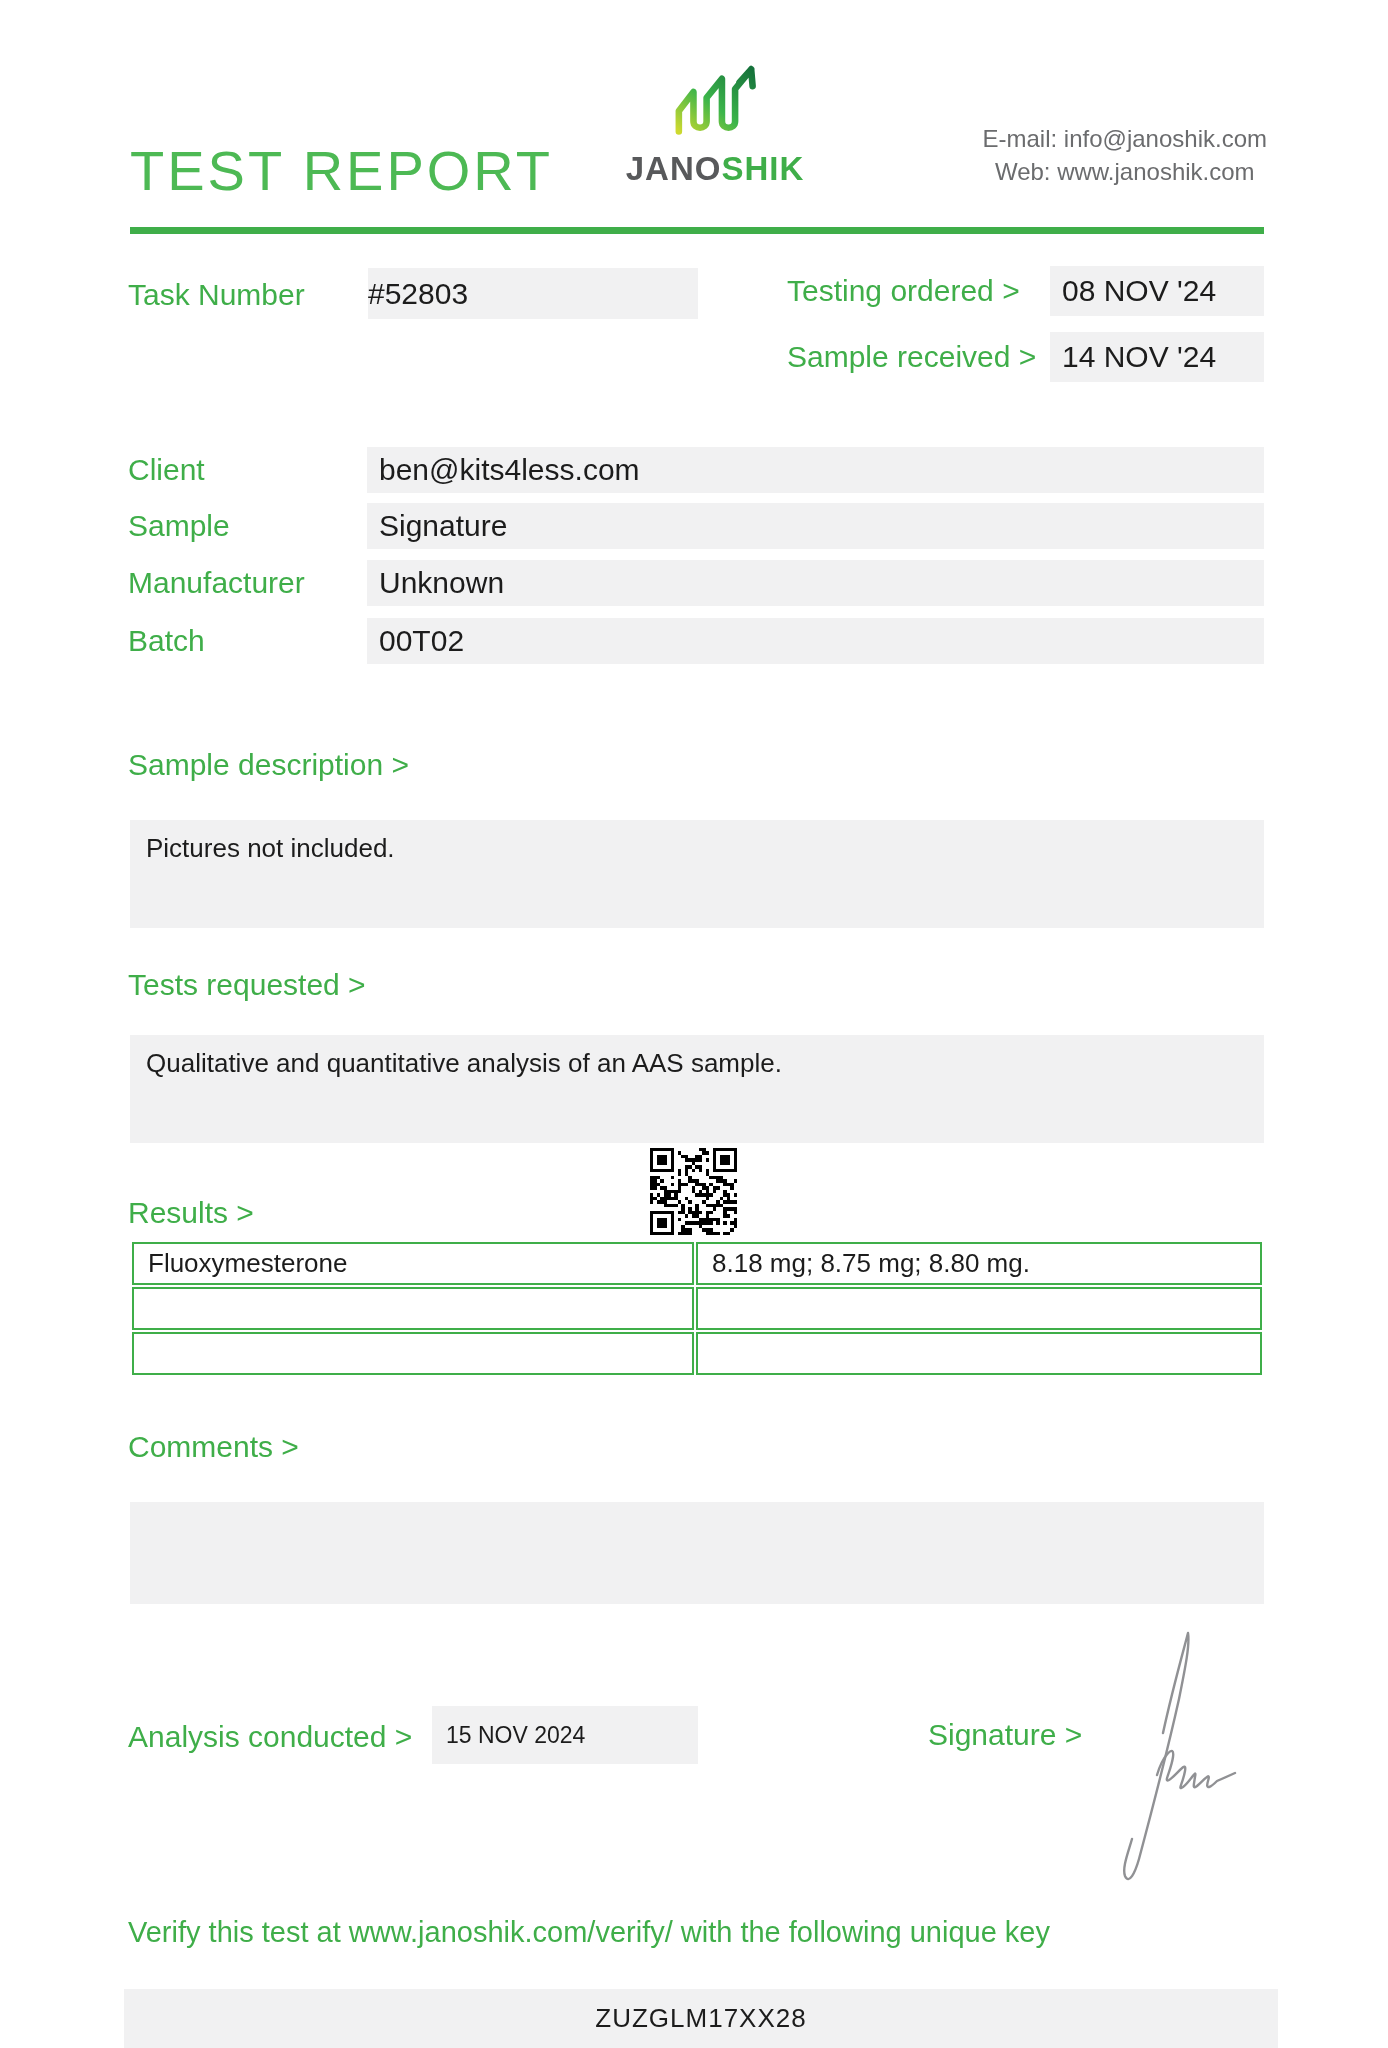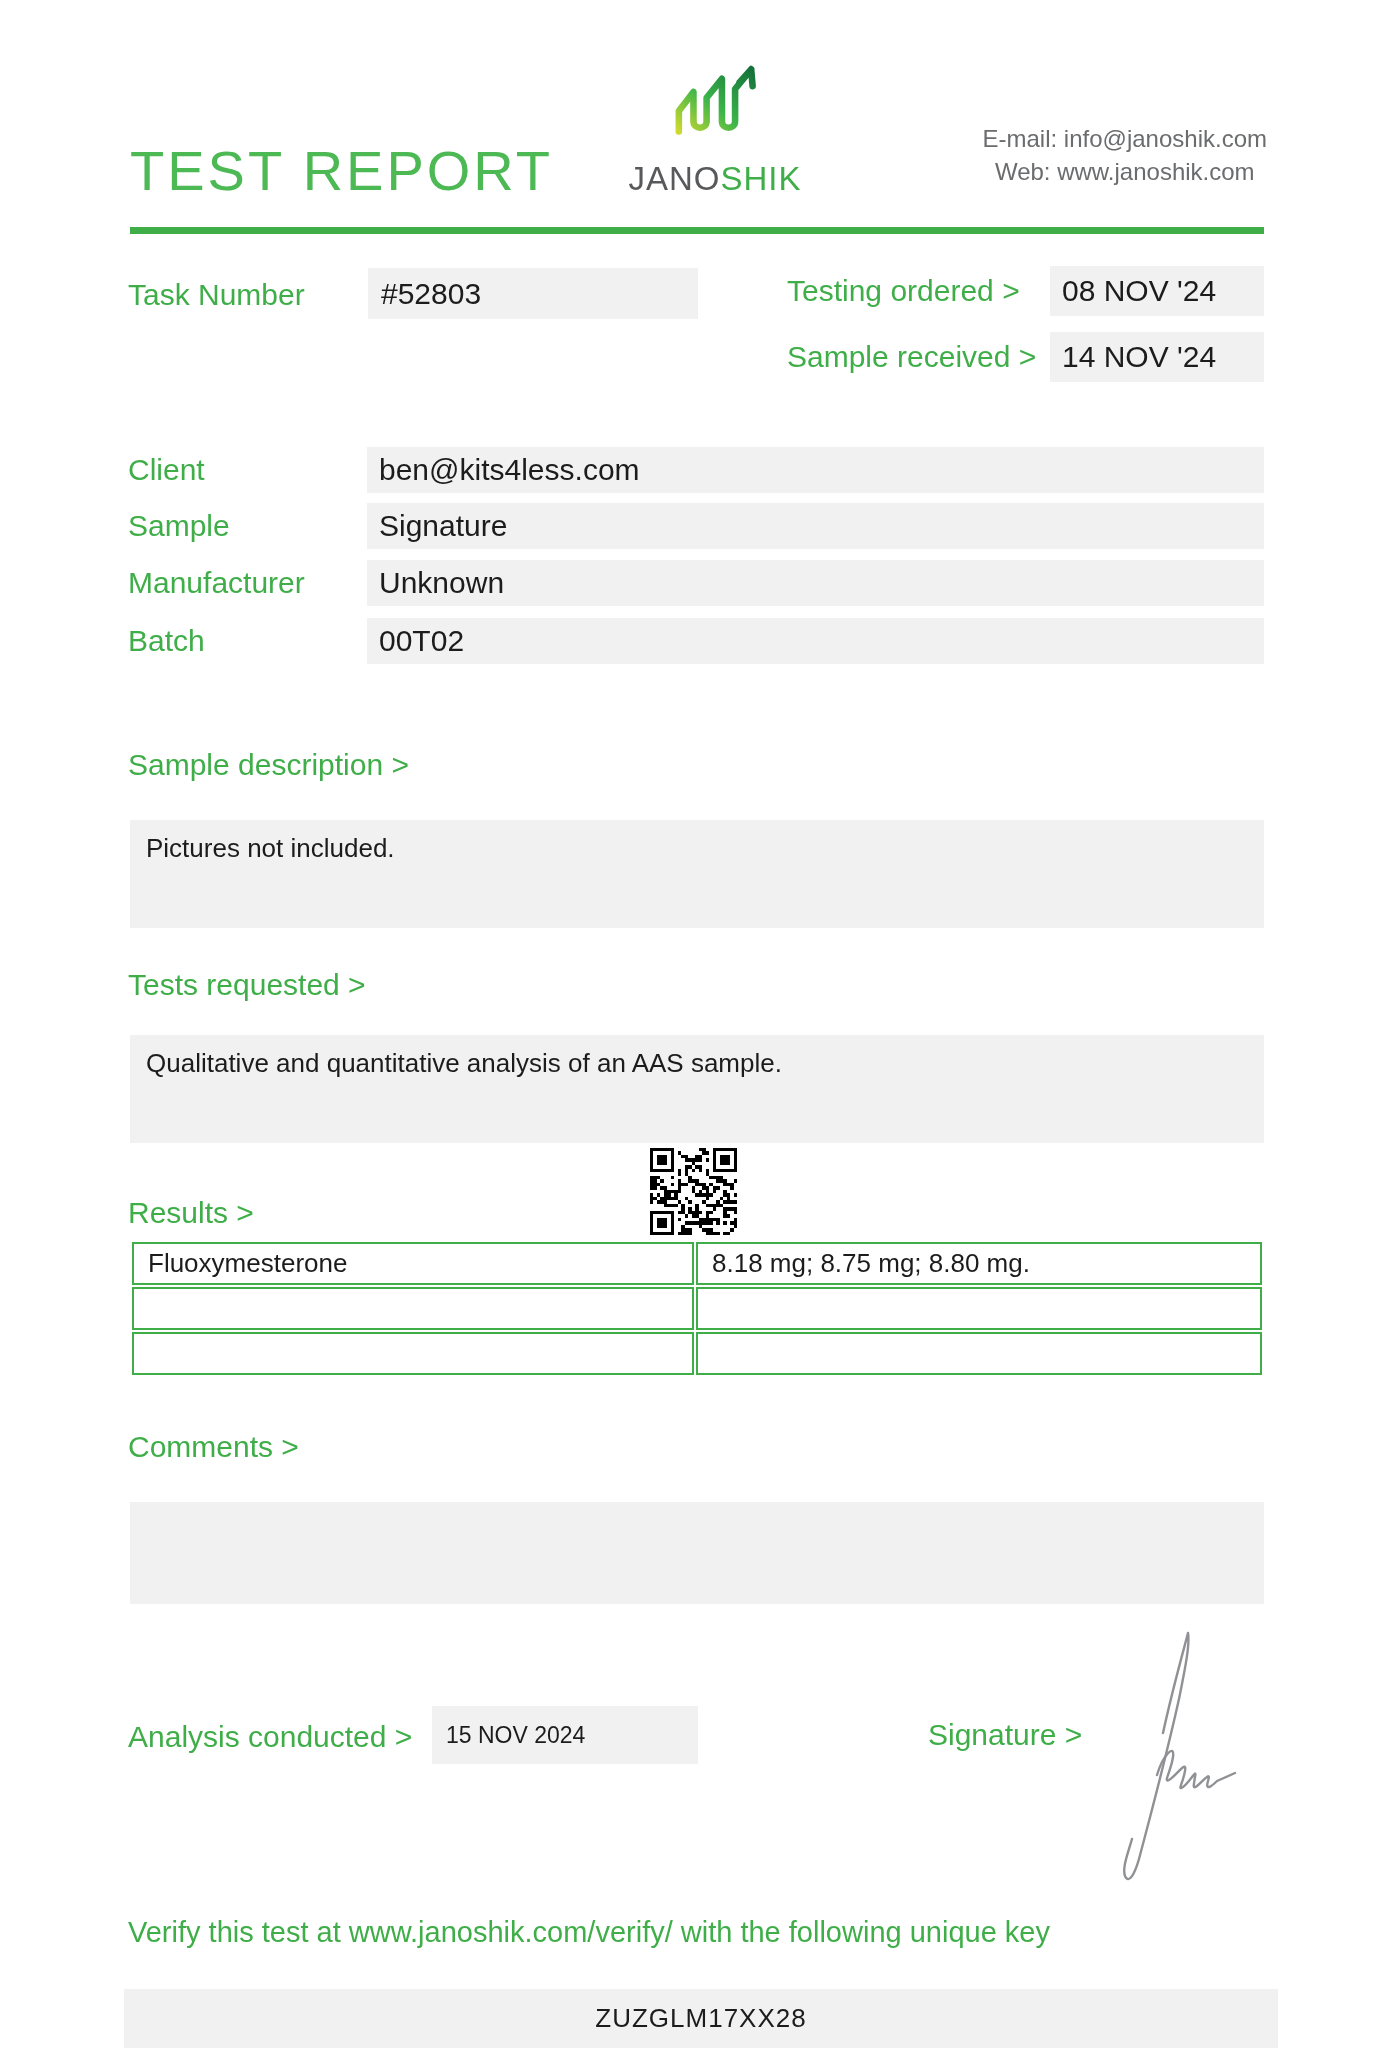--- a/index.html
+++ b/index.html
@@ -16,29 +16,29 @@
     position:relative;width:1388px;height:2048px;background:#fff;overflow:hidden;
     font-family:"Liberation Sans","DejaVu Sans",sans-serif;color:var(--text-dark);
   }
   .green-label{color:var(--green);font-size:30px;white-space:nowrap;}
   .gray-box{position:absolute;background:var(--box-gray);}
   .value-text{font-size:30px;color:var(--text-dark);white-space:nowrap;}
 
   
   .title{position:absolute;left:130px;top:138px;font-size:56px;letter-spacing:3px;color:var(--title-green);}
   .logo{position:absolute;left:600px;top:62px;width:230px;text-align:center;}
-  .logo .wordmark{margin-top:18px;font-size:33px;font-weight:normal;letter-spacing:1px;}
+  .logo .wordmark{margin-top:8px;font-size:33px;font-weight:bold;letter-spacing:1px;}
   .logo .wordmark .jano{color:var(--logo-dark);}
   .logo .wordmark .shik{color:var(--green);}
   .contact{position:absolute;right:121px;top:122px;text-align:center;font-size:24px;line-height:33px;color:var(--contact-gray);}
   .rule{position:absolute;left:130px;top:227px;width:1134px;height:7px;background:var(--green);}
 
   
   .task-label{position:absolute;left:128px;top:278px;}
-  .task-box{left:368px;top:268px;width:330px;height:51px;line-height:52px;padding-left:13px;}
+  .task-box{left:368px;top:268px;width:330px;height:51px;line-height:52px;}
   .date-label-1{position:absolute;left:787px;top:274px;width:253px;text-align:left;}
   .date-label-2{position:absolute;left:787px;top:340px;width:253px;text-align:left;}
   .date-box-1{left:1050px;top:266px;width:214px;height:50px;line-height:50px;padding-left:12px;}
   .date-box-2{left:1050px;top:332px;width:214px;height:50px;line-height:50px;padding-left:12px;}
 
   
   .info-label{position:absolute;left:128px;height:46px;line-height:46px;}
   .info-box{left:367px;width:897px;height:46px;line-height:46px;padding-left:12px;}
 
   

